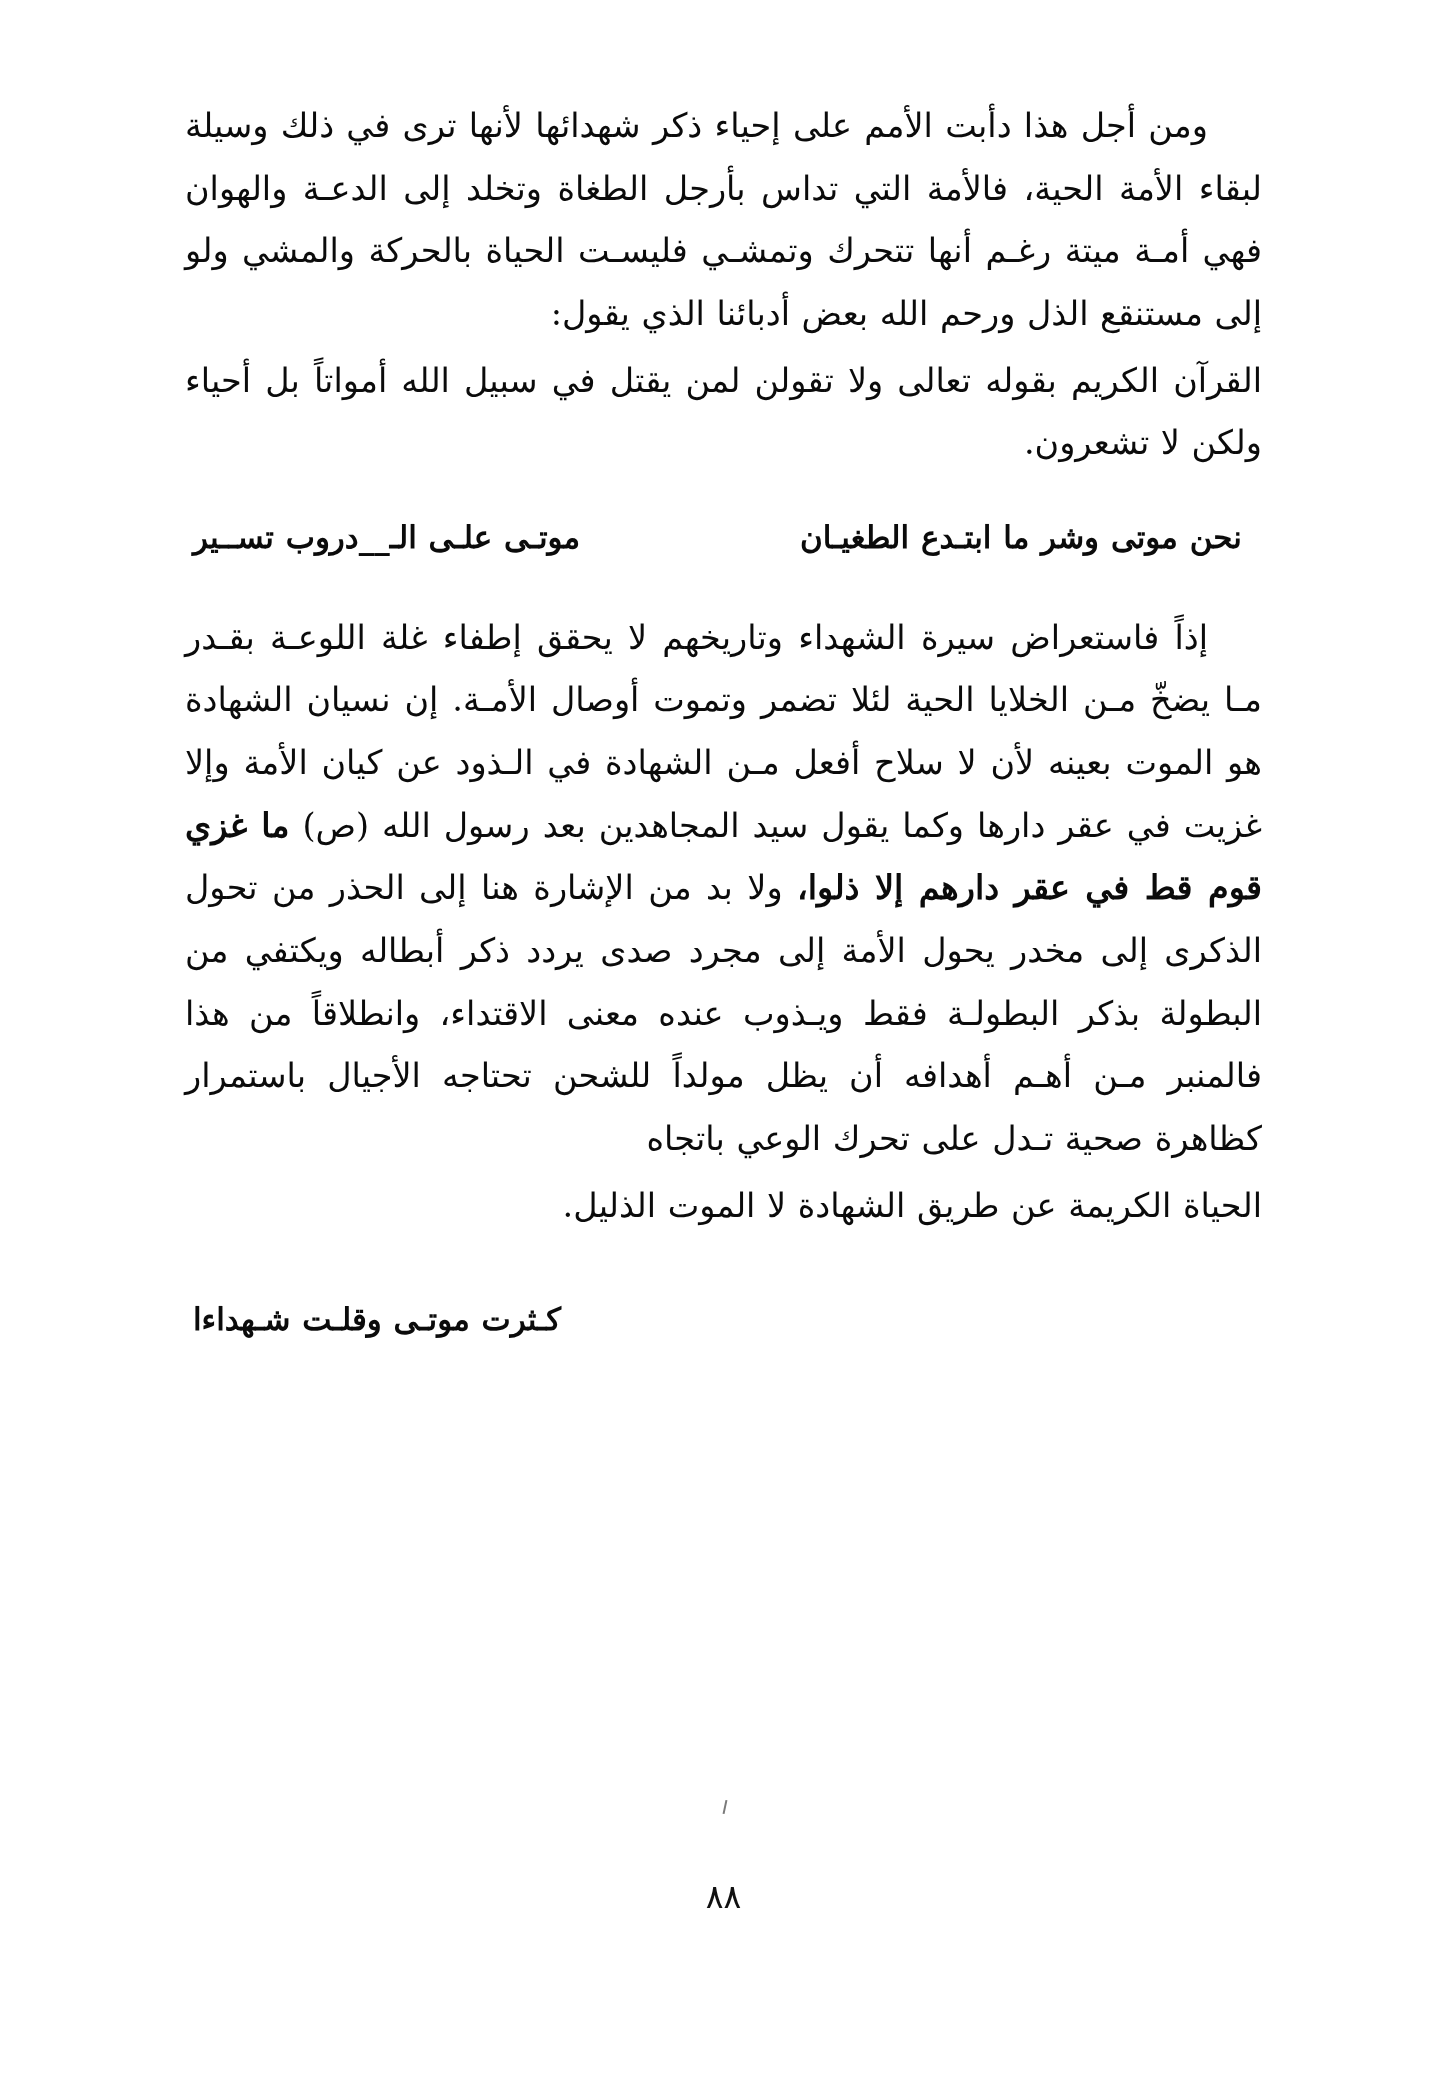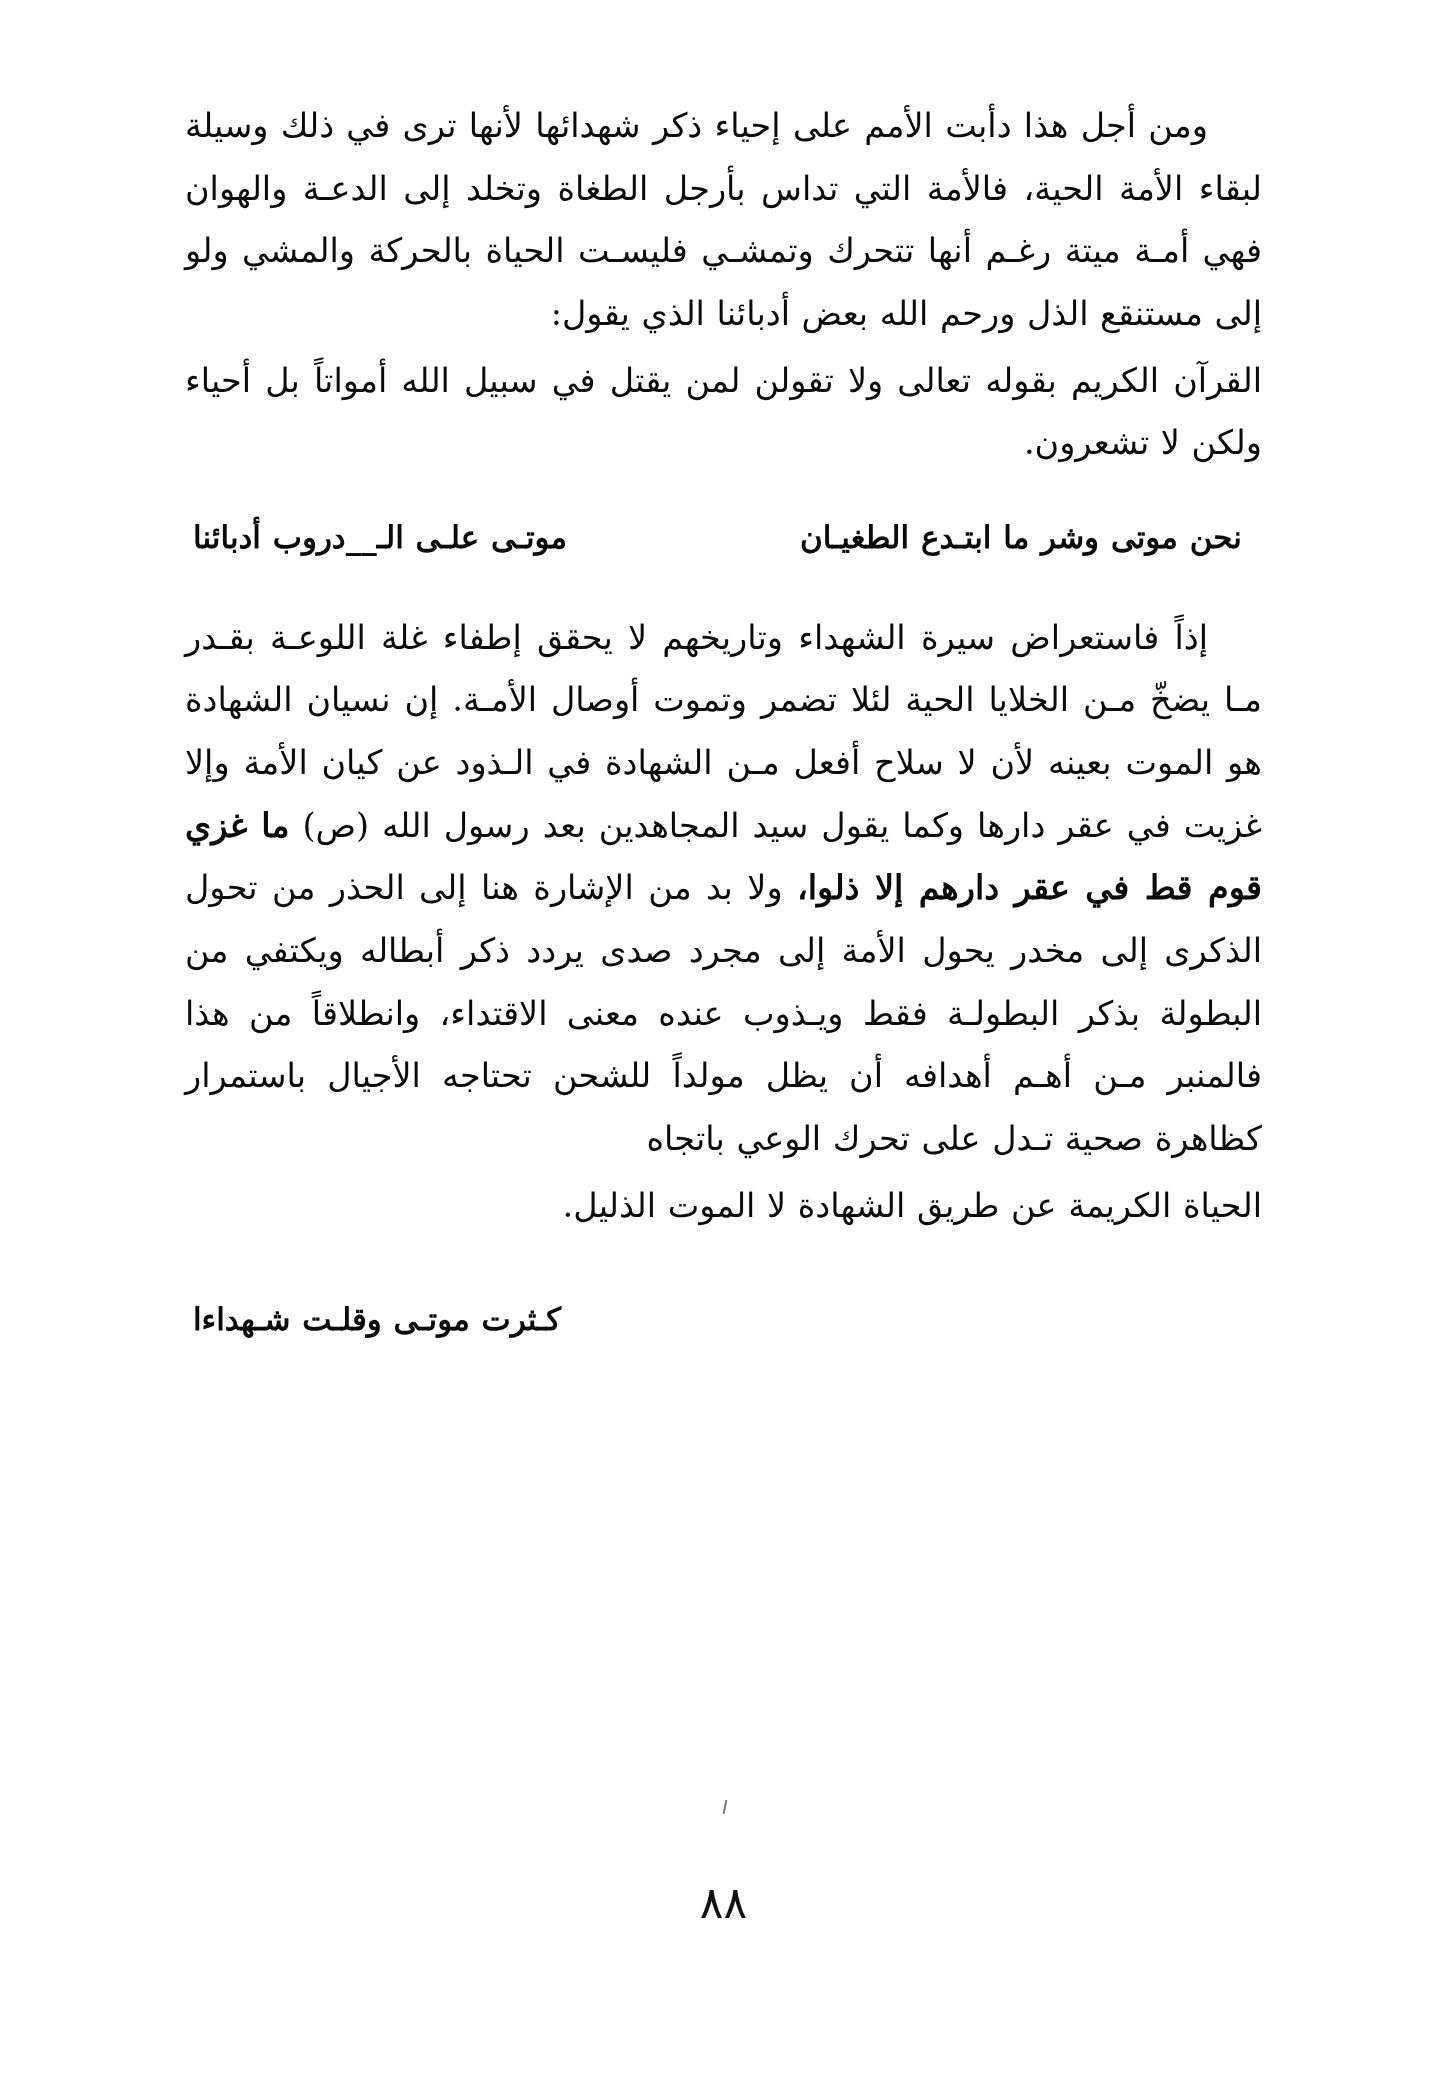--- a/index.html
+++ b/index.html
@@ -82,41 +82,41 @@
     height: 14px;
     background: #7a7a7a;
     transform: rotate(12deg);
   }
   .folio {
     position: absolute;
     left: 0;
     right: 0;
     top: 1877px;
     text-align: center;
-    font-size: 44px;
+    font-size: 33px;
     font-family: "DejaVu Sans", "Liberation Sans", sans-serif;
     letter-spacing: 2px;
     color: #111;
   }
 </style>
 </head>
 <body>
 
 <div class="page">
 
   <div class="body-text">
 
     <p class="para indent">ومن أجل هذا دأبت الأمم على إحياء ذكر شهدائها لأنها ترى في ذلك وسيلة لبقاء الأمة الحية، فالأمة التي  تداس بأرجل الطغاة وتخلد إلى الدعـة والهوان فهي أمـة ميتة رغـم أنها تتحرك وتمشـي فليسـت الحياة بالحركة والمشي ولو إلى مستنقع الذل ورحم الله بعض أدبائنا الذي يقول:</p>
 
     <p class="para first">القرآن الكريم بقوله تعالى ولا تقولن لمن يقتل في سبيل الله أمواتاً بل أحياء ولكن لا تشعرون.</p>
 
     <div class="verse">
       <span class="hemi right">نحن موتى وشر ما ابتـدع الطغيـان</span>
       <span class="verse-spacer"></span>
-      <span class="hemi left">موتـى علـى الـ__دروب أدبائنا</span>
+      <span class="hemi left">موتـى علـى الـ__دروب تســير</span>
     </div>
 
     <p class="para indent">
       <span>إذاً فاستعراض سيرة الشهداء وتاريخهم لا يحقق إطفاء غلة اللوعـة بقـدر مـا يضخّ مـن الخلايا الحية لئلا تضمر وتموت أوصال الأمـة. إن نسيان الشهادة هو الموت بعينه لأن لا سلاح أفعل مـن الشهادة في الـذود عن كيان الأمة وإلا غزيت في عقر دارها وكما يقول سيد المجاهدين بعد رسول الله (ص) </span><b>ما غزي قوم قط في عقر دارهم إلا ذلوا،</b><span> ولا بد من الإشارة هنا إلى الحذر من تحول الذكرى إلى مخدر يحول الأمة إلى مجرد صدى يردد ذكر أبطاله ويكتفي من البطولة بذكر  البطولـة فقط ويـذوب عنده معنى الاقتداء، وانطلاقاً من هذا فالمنبر  مـن أهـم أهدافه أن يظل مولداً للشحن تحتاجه الأجيال باستمرار  كظاهرة صحية تـدل على تحرك الوعي باتجاه</span>
     </p>
 
     <p class="para closing-line">الحياة الكريمة عن طريق الشهادة لا الموت الذليل.</p>
 
     <div class="gap-small"></div>
 

